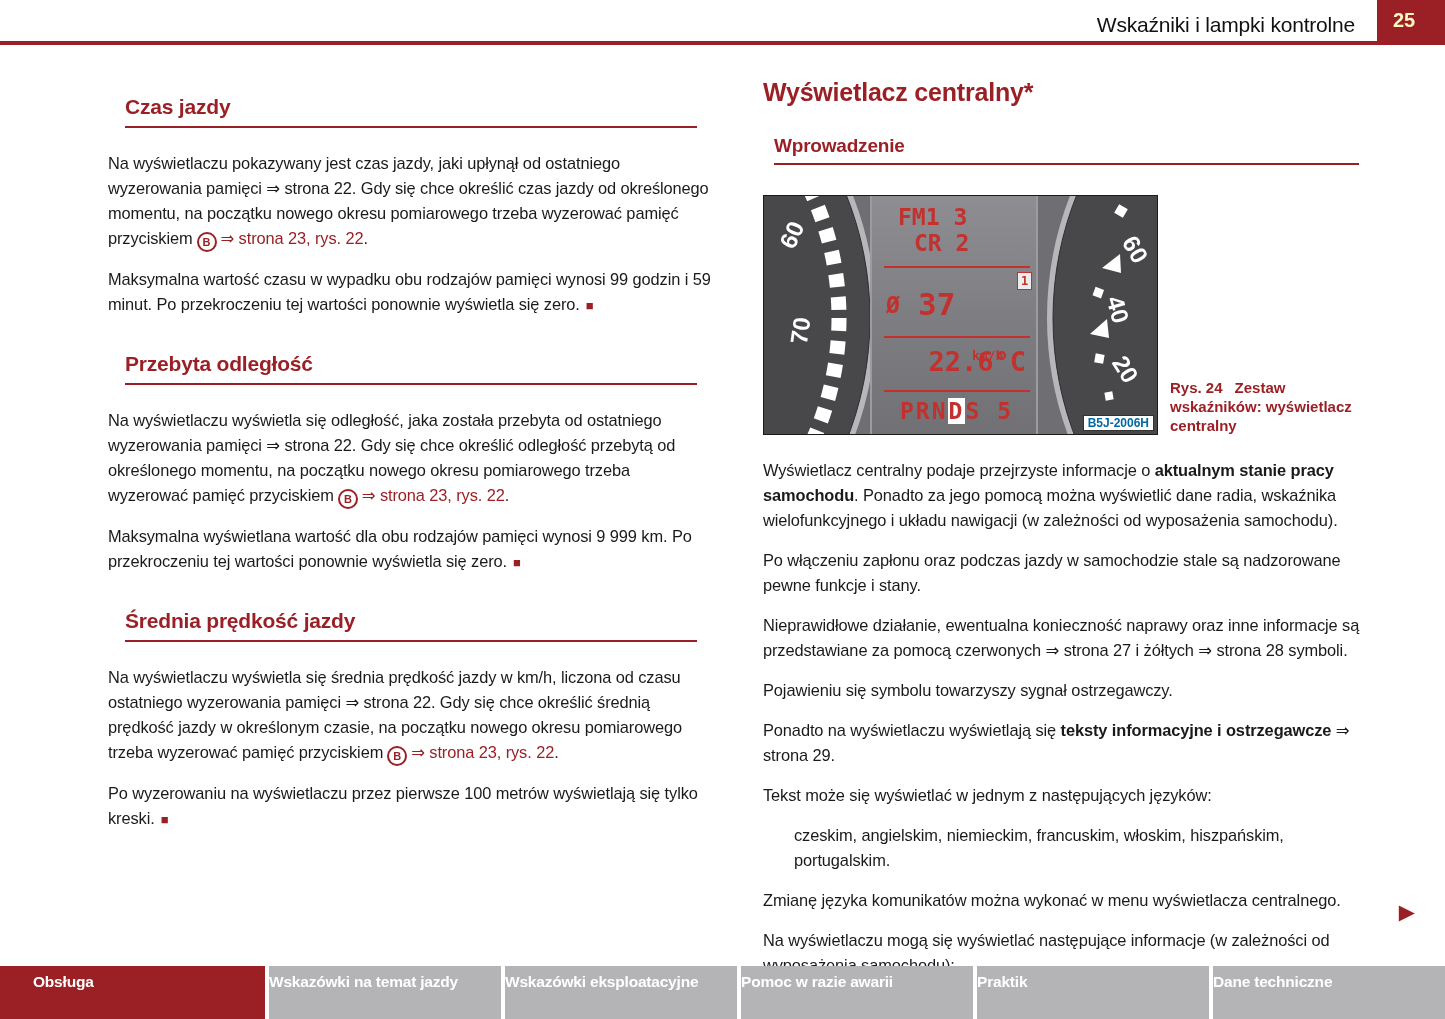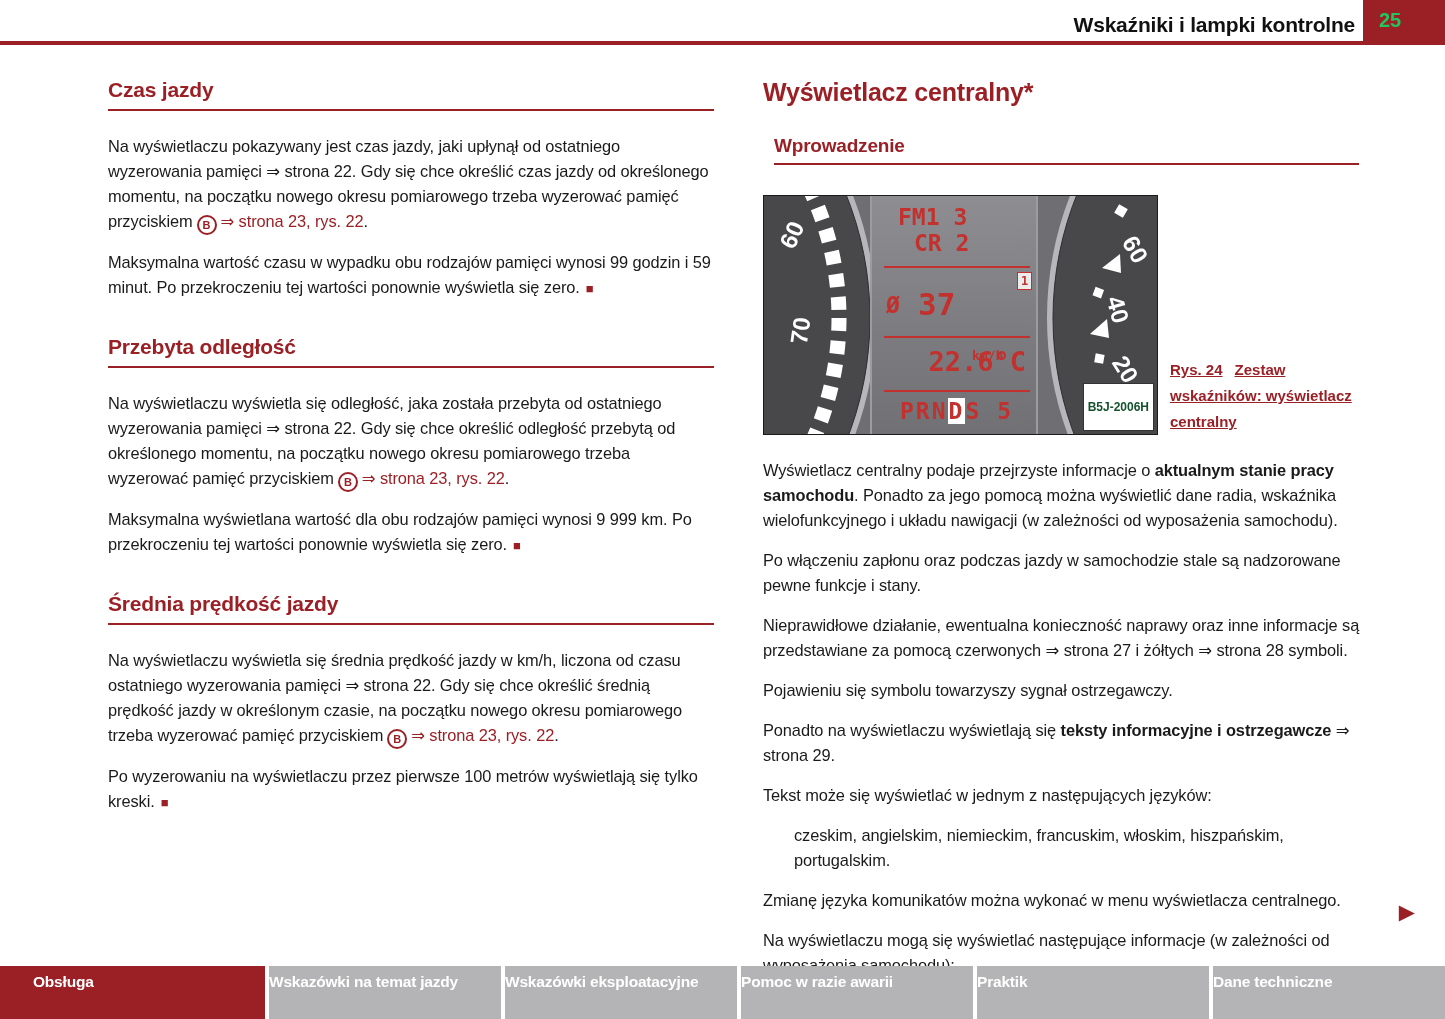--- a/index.html
+++ b/index.html
@@ -4,35 +4,35 @@
 <style>
   html,body{margin:0;padding:0;}
   body{
     width:1445px;height:1019px;position:relative;overflow:hidden;
     background:#ffffff;color:#1a1a1a;
     font-family:"Liberation Sans","DejaVu Sans",sans-serif;
   }
   
   .header-title{
     position:absolute;top:13px;right:90px;
-    font-size:21px;font-weight:bold;color:#111;letter-spacing:-0.2px;
+    font-size:21px;font-weight:normal;color:#111;letter-spacing:-0.2px;
   }
   .page-badge{
-    position:absolute;top:0;right:0;width:82px;height:41px;
-    background:#9b2026;color:#22c55e;font-weight:bold;font-size:20px;
+    position:absolute;top:0;right:0;width:68px;height:41px;
+    background:#9b2026;color:#fef9c3;font-weight:bold;font-size:20px;
     display:flex;align-items:center;padding-left:16px;box-sizing:border-box;text-align:center;
   }
   .header-rule{position:absolute;top:41px;left:0;width:1445px;height:4px;background:#9b2026;}
 
   
   .col-left{position:absolute;left:108px;top:78px;width:606px;}
   .col-right{position:absolute;left:763px;top:78px;width:607px;}
 
   h2.sec{
-    font-size:21px;font-weight:bold;color:#9b2026;margin:0;
+    font-size:21px;font-weight:bold;color:#9b2026;margin:17px;
     padding-bottom:7px;border-bottom:2px solid #9b2026;letter-spacing:-0.2px;
   }
   .section + .section{margin-top:34px;}
   p.body{font-size:16.4px;line-height:25px;margin:15px 0 0;letter-spacing:-0.1px;}
   p.body.first{margin-top:23px;}
   p.body b{font-weight:bold;}
   .ref{color:#9b2026;}
   .circle-b{
     display:inline-block;width:16px;height:16px;margin:0 4px;
     border:2px solid #9b2026;border-radius:50%;
@@ -74,26 +74,26 @@
   }
   .lcd .avg-sym{position:absolute;left:14px;top:96px;font-size:23px;}
   .lcd .speed{position:absolute;left:46px;top:90px;font-size:31px;}
   .lcd .unit{position:absolute;left:100px;top:104px;font-size:13px;margin-top:48px;}
   .lcd .temp{position:absolute;right:10px;top:150px;font-size:27px;}
   .lcd .gear{position:absolute;left:28px;top:202px;font-size:23px;letter-spacing:2px;}
   .lcd .gear .sel{background:#fff;padding:0 1px;}
   .lcd .gear .gear-num{margin-left:16px;}
   .fig-code{
     position:absolute;right:3px;bottom:3px;background:#fff;border:1px solid #333;
-    color:#14532d;font-size:12px;font-weight:bold;padding:16px 4px;
+    color:#0369a1;font-size:12px;font-weight:bold;padding:0 4px;
     font-family:"Liberation Sans",sans-serif;
   }
   .fig-caption{
     position:absolute;left:407px;bottom:0;width:200px;
-    color:#9b2026;font-weight:bold;font-size:15px;line-height:26px;text-decoration:underline;
+    color:#9b2026;font-weight:bold;font-size:15px;line-height:19px;
   }
   .fig-caption .cap-label{margin-right:12px;}
 
   
   .continuation{position:absolute;right:30px;top:900px;color:#9b2026;font-size:21px;
     font-family:"DejaVu Sans",sans-serif;}
 
   
   .footer{
     position:absolute;left:0;bottom:0;width:1445px;height:53px;

